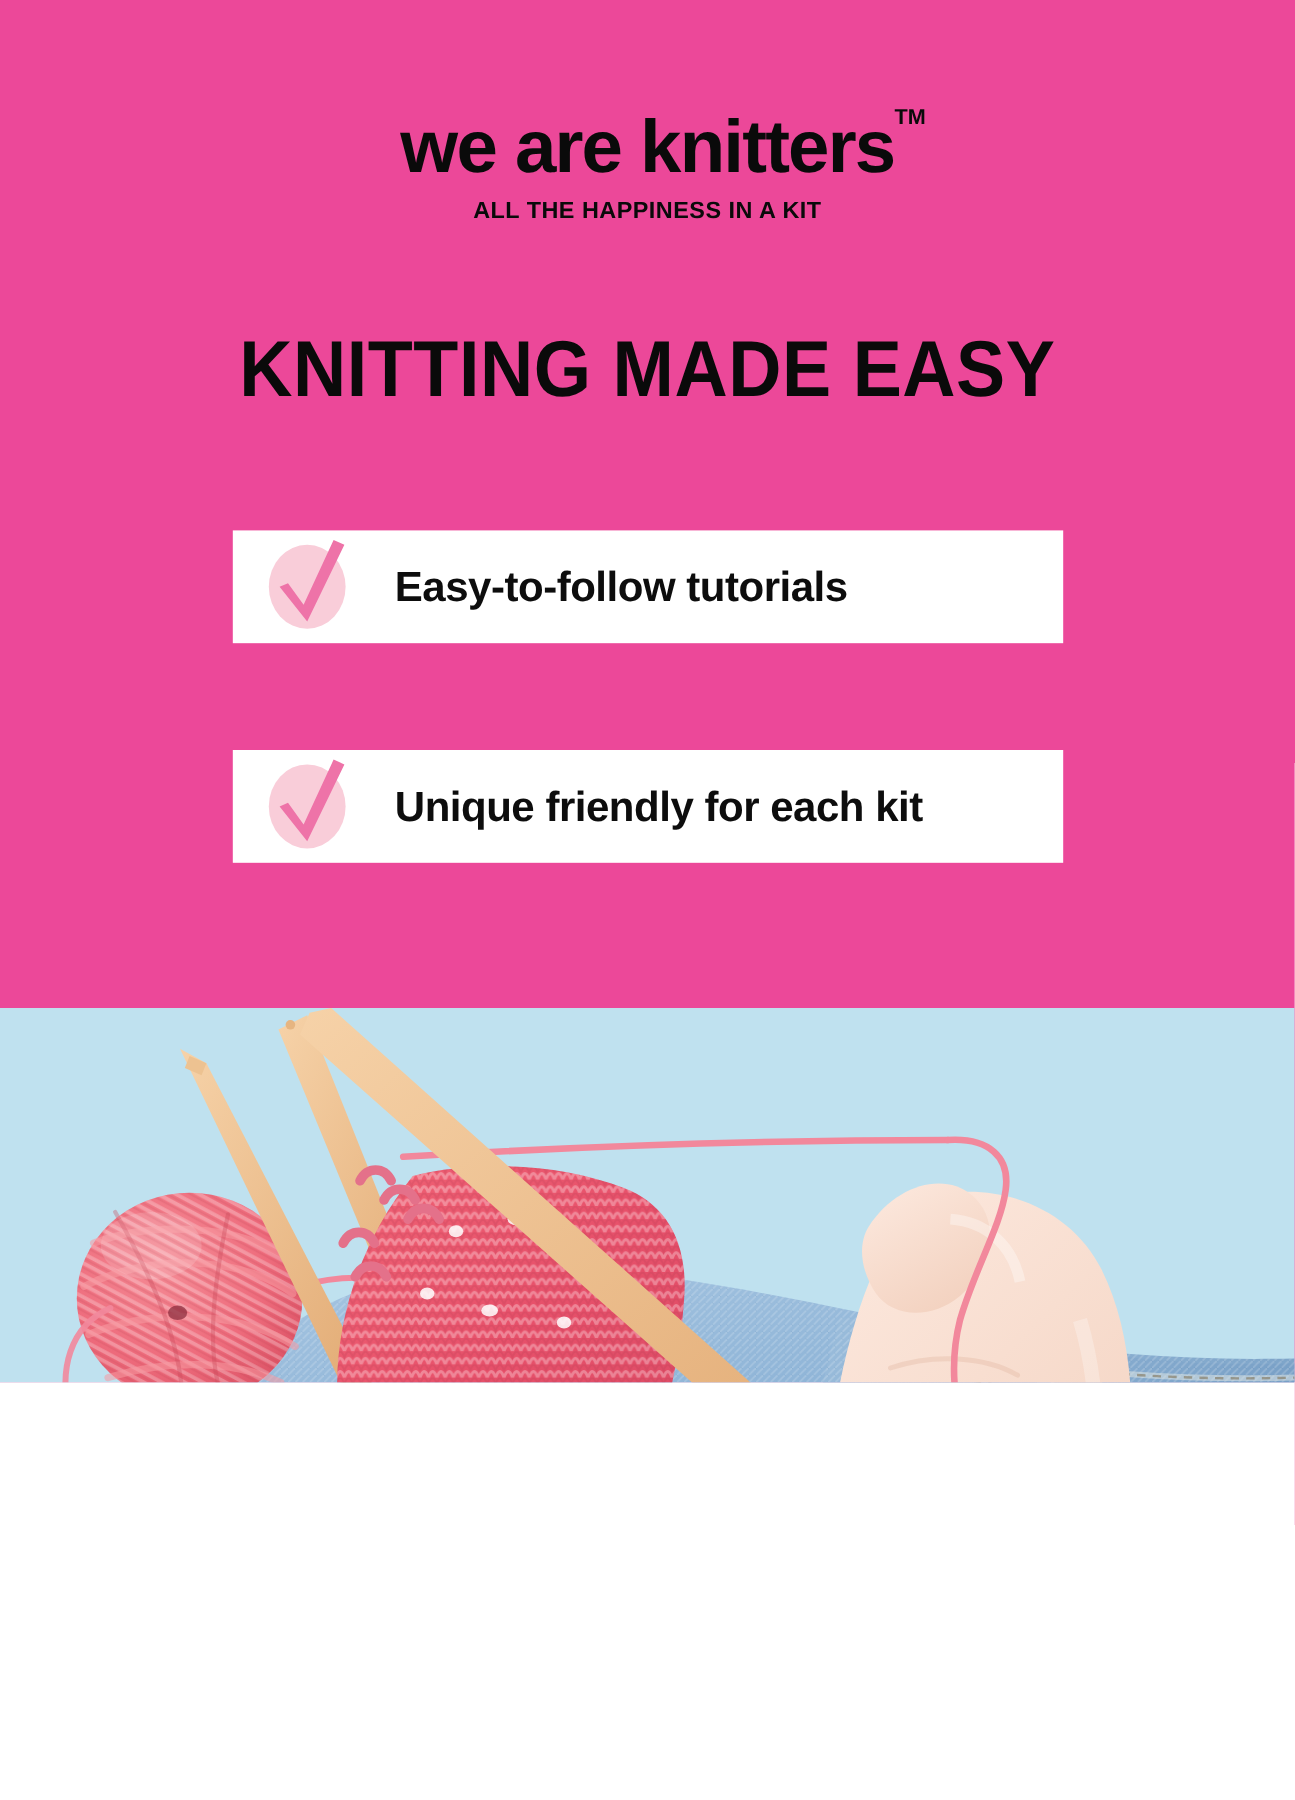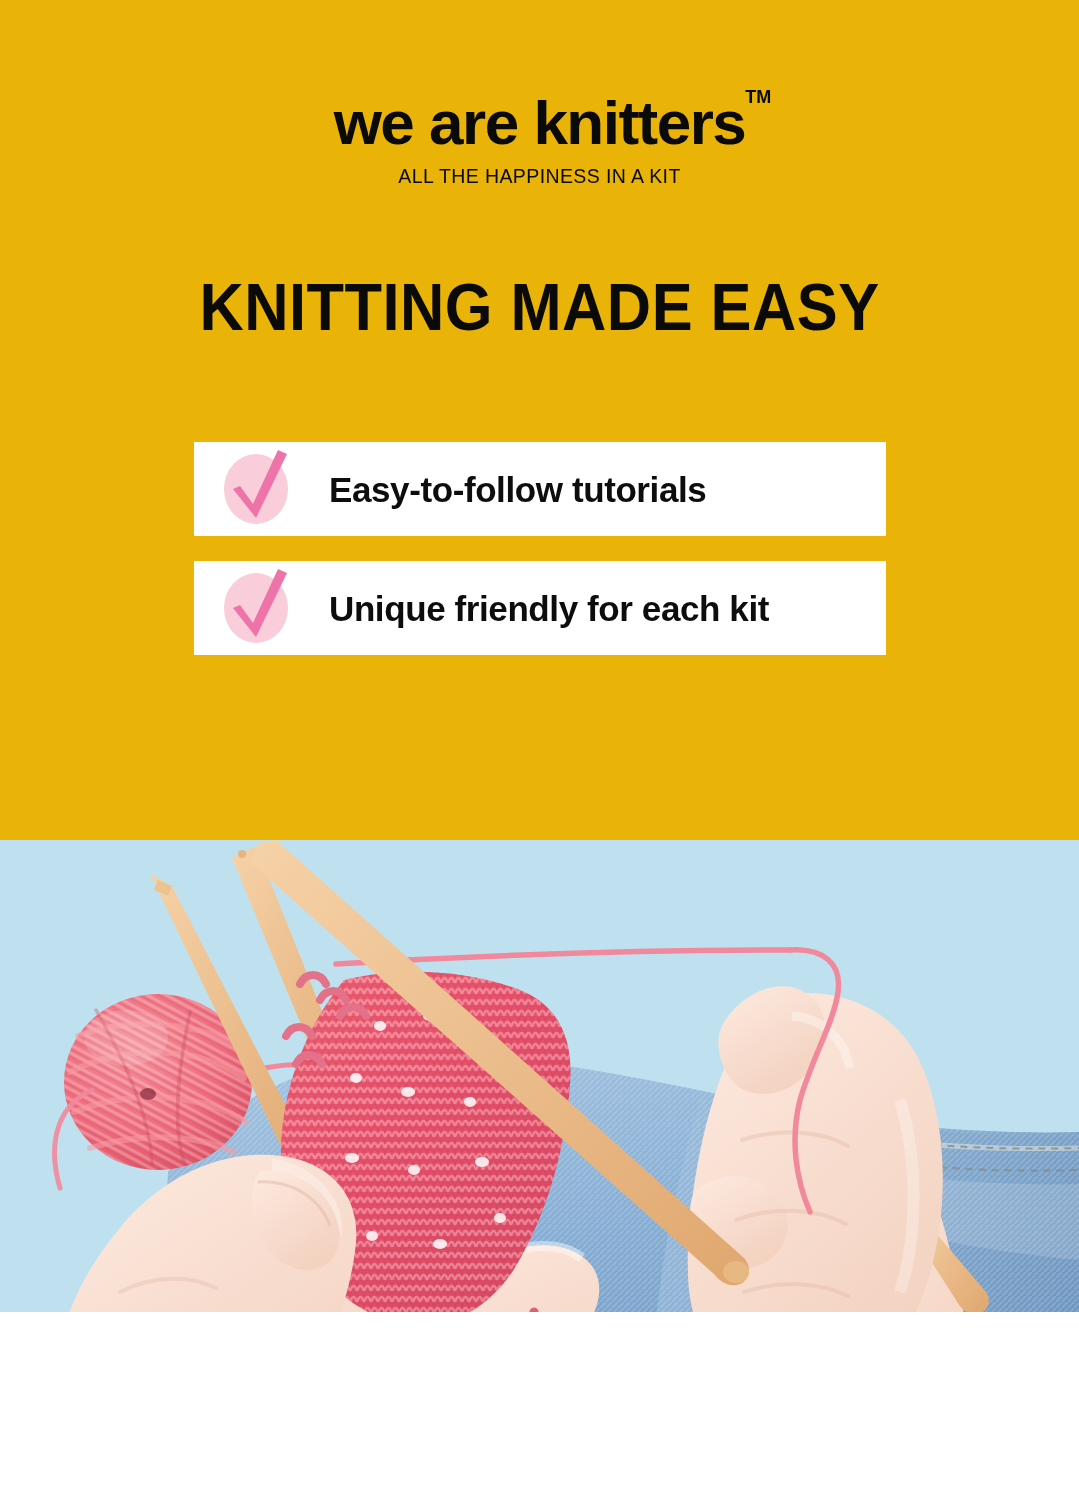--- a/index.html
+++ b/index.html
@@ -3,22 +3,22 @@
 <meta charset="utf-8">
 <style>
   html, body {
     margin: 0;
     padding: 0;
     background: #ffffff;
   }
   #poster {
     position: relative;
     width: 1079px;
-    height: 1312px;
-    background: #eab308;
+    height: 1152px;
+    background: #ec4899;
     overflow: hidden;
     font-family: "Liberation Sans", sans-serif;
     -webkit-font-smoothing: antialiased;
   }
 
   
   .brand {
     position: absolute;
     top: 92px;
     left: 0;
@@ -40,21 +40,21 @@
     top: -4px;
     right: -26px;
     font-size: 18px;
     font-weight: bold;
     letter-spacing: 0;
     line-height: 1;
   }
   .brand-tagline {
     margin-top: 13px;
     font-size: 19.5px;
-    font-weight: normal;
+    font-weight: bold;
     letter-spacing: 0.4px;
     color: #0a0a0a;
     line-height: 1;
   }
 
   
   .headline {
     position: absolute;
     top: 274px;
     left: 0;
@@ -76,21 +76,21 @@
     top: 442px;
     left: 194px;
     width: 692px;
   }
   .feature-card {
     position: relative;
     display: flex;
     align-items: center;
     height: 94px;
     background: #ffffff;
-    margin-bottom: 25px;
+    margin-bottom: 89px;
   }
   .feature-card:last-child { margin-bottom: 0; }
 
   .check-icon {
     position: relative;
     flex: 0 0 auto;
     width: 76px;
     height: 94px;
     margin-left: 26px;
   }

